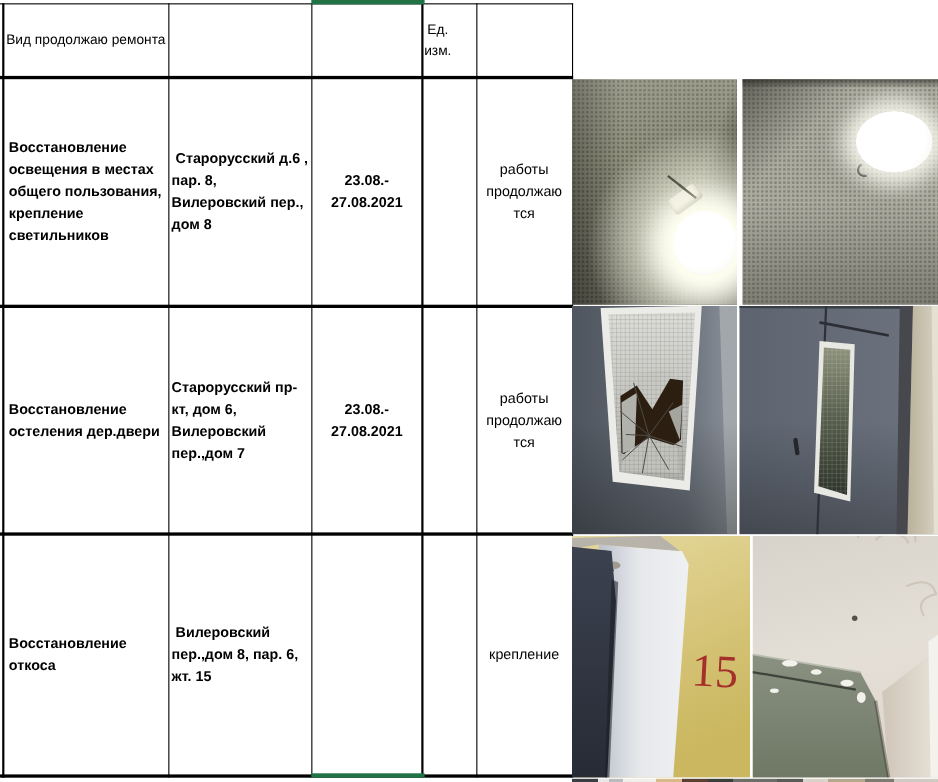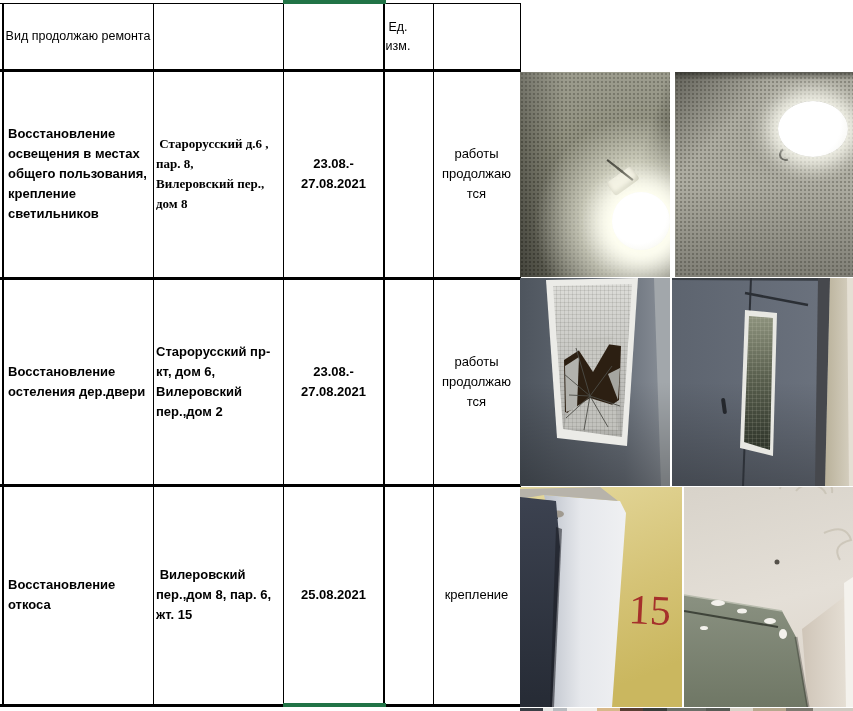--- a/index.html
+++ b/index.html
@@ -73,50 +73,49 @@
 
   <div class="cell hdr" style="left:4px;top:4px;width:148px;height:65px;">Вид продолжаю ремонта</div>
   <div class="cell hdr" style="left:384px;top:4px;width:28px;height:65px;">Ед.
 изм.</div>
 
   <div class="cell left" style="left:8px;top:71px;width:143px;height:206px;">Восстановление
 освещения в местах
 общего пользования,
 крепление
 светильников</div>
-  <div class="cell left" style="left:156px;top:71px;width:125px;height:206px;font-family:Liberation Serif, serif;"> Старорусский д.6 ,
+  <div class="cell left" style="left:156px;top:71px;width:125px;height:206px;"> Старорусский д.6 ,
 пар. 8,
 Вилеровский пер.,
 дом 8</div>
   <div class="cell ctr bold" style="left:284px;top:71px;width:99px;height:206px;">23.08.-
 27.08.2021</div>
   <div class="cell ctr" style="left:384px;top:71px;width:48px;height:206px;"></div>
   <div class="cell ctr" style="left:434px;top:71px;width:85px;height:206px;">работы
 продолжаю
 тся</div>
 
   <div class="cell left" style="left:8px;top:279px;width:143px;height:205px;">Восстановление
 остеления дер.двери</div>
   <div class="cell left" style="left:156px;top:279px;width:125px;height:205px;">Старорусский пр-
 кт, дом 6,
 Вилеровский
-пер.,дом 2</div>
+пер.,дом 7</div>
   <div class="cell ctr bold" style="left:284px;top:279px;width:99px;height:205px;">23.08.-
 27.08.2021</div>
   <div class="cell ctr" style="left:384px;top:279px;width:48px;height:205px;"></div>
   <div class="cell ctr" style="left:434px;top:279px;width:85px;height:205px;">работы
 продолжаю
 тся</div>
 
   <div class="cell left" style="left:8px;top:486px;width:143px;height:218px;">Восстановление
 откоса</div>
   <div class="cell left" style="left:156px;top:486px;width:125px;height:218px;"> Вилеровский
 пер.,дом 8, пар. 6,
 жт. 15</div>
-  <div class="cell ctr bold" style="left:284px;top:486px;width:99px;height:218px;">25.08.2021</div>
   <div class="cell ctr" style="left:384px;top:486px;width:48px;height:218px;"></div>
   <div class="cell ctr" style="left:434px;top:486px;width:85px;height:218px;">крепление</div>
 
   <div class="photo photo1" style="left:520px;top:72px;width:150px;height:205px;">
     <div class="lamp-bracket"></div>
     <div class="pin pin1"></div>
     <div class="pin pin2"></div>
     <div class="lamp-globe"></div>
   </div>
   <div class="photo photo2" style="left:675px;top:72px;width:178px;height:205px;">

